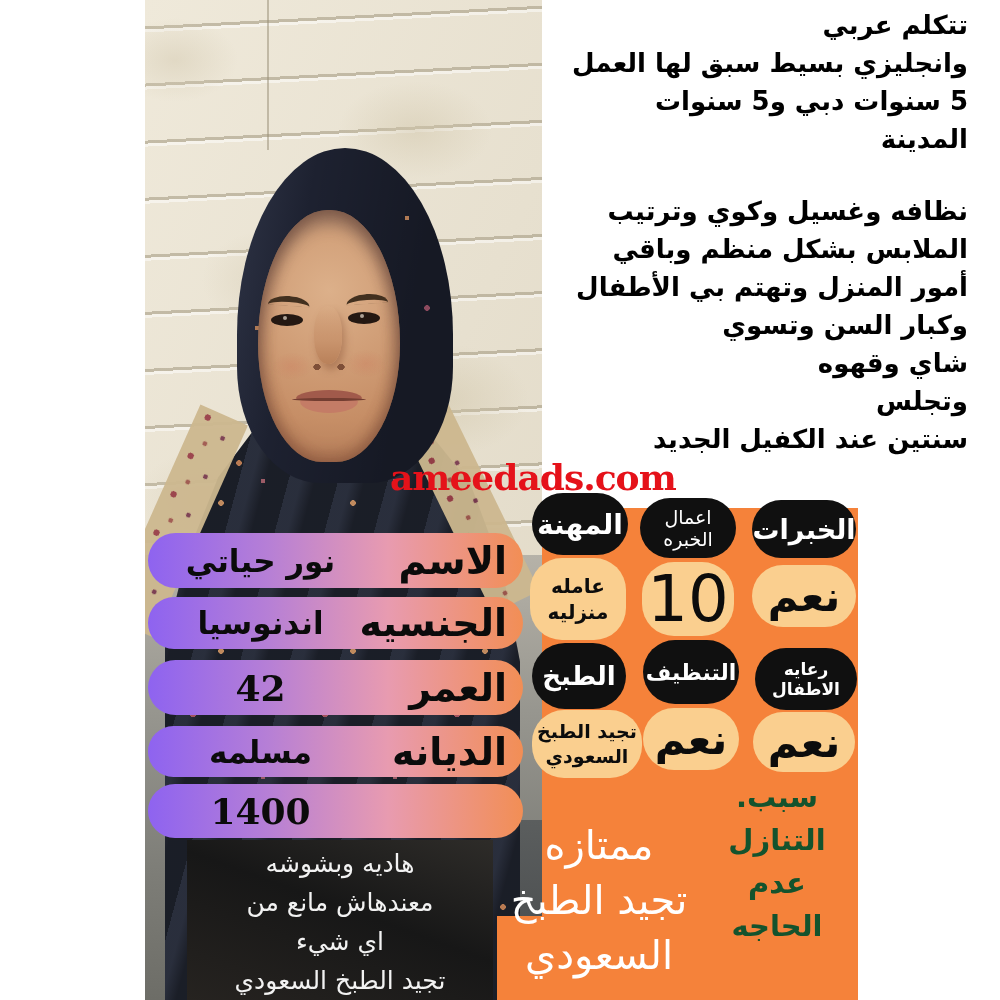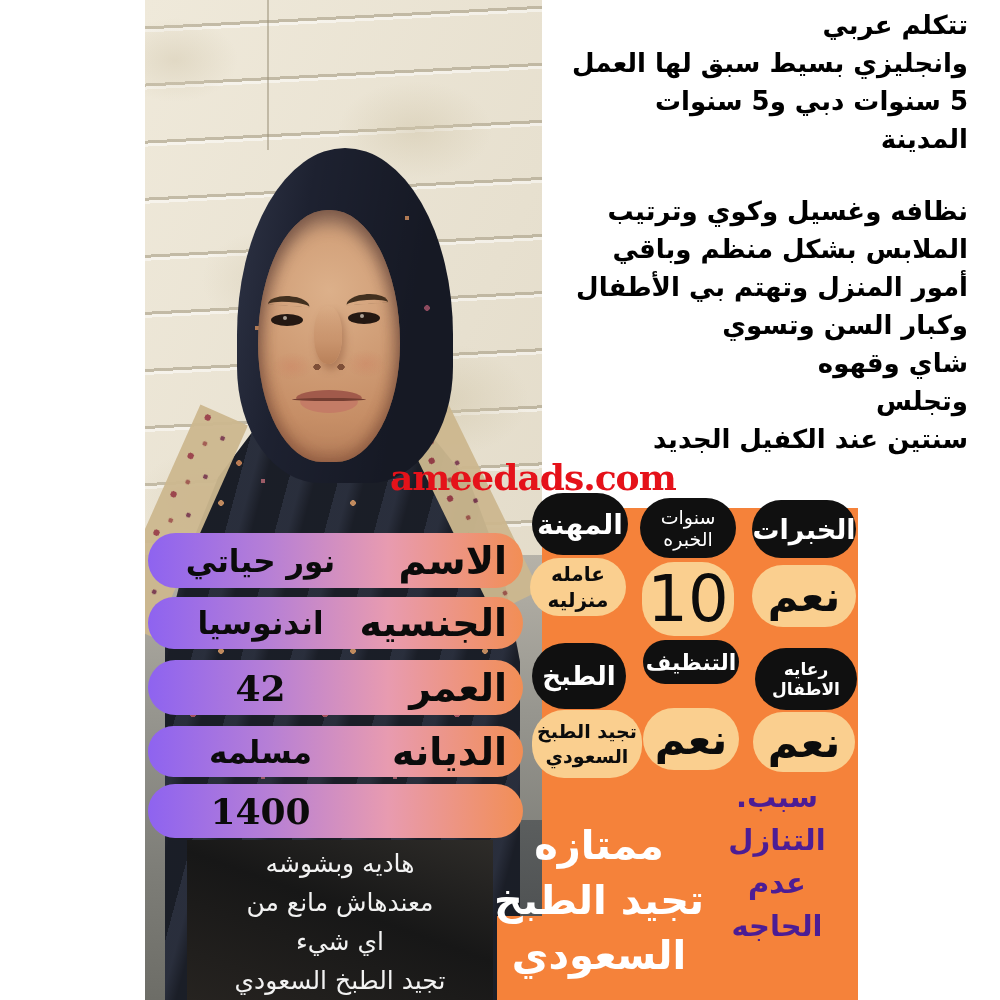--- a/index.html
+++ b/index.html
@@ -123,32 +123,32 @@
   
   .orange-ext{position:absolute;left:497px;top:916px;width:60px;height:84px;background:var(--panel-orange,#F5823A);z-index:4;}
   .orange-panel{position:absolute;left:542px;top:508px;width:316px;height:492px;background:var(--panel-orange,#F5823A);z-index:5;}
   .pill{position:absolute;display:flex;align-items:center;justify-content:center;text-align:center;direction:rtl;}
   .pill.dark{background:var(--pill-dark,#101010);color:#fff;border-radius:36px;font-weight:bold;}
   .pill.light{background:var(--pill-light,#FACF8F);color:#0c0c0c;border-radius:32px;font-weight:bold;}
   .pill .stack{display:block;}
   #pill-prof-h   {left:-10px;top:-15px;width:96px;height:62px;font-size:28px;}
   #pill-years-h  {left:98px;top:-10px;width:96px;height:60px;font-size:19px;font-weight:normal;}
   #pill-exp-h    {left:210px;top:-8px;width:104px;height:58px;font-size:27px;}
-  #pill-prof-v   {left:-12px;top:50px;width:96px;height:58px;font-size:20px;line-height:26px;}
+  #pill-prof-v   {left:-12px;top:50px;width:96px;height:82px;font-size:20px;line-height:26px;}
   #pill-years-v  {left:100px;top:54px;width:92px;height:74px;font-size:64px;font-weight:normal;font-family:"DejaVu Sans",sans-serif;}
   #pill-exp-v    {left:210px;top:57px;width:104px;height:62px;font-size:42px;}
   #pill-cook-h   {left:-10px;top:135px;width:94px;height:66px;font-size:26px;}
-  #pill-clean-h  {left:101px;top:132px;width:96px;height:44px;font-size:22px;}
+  #pill-clean-h  {left:101px;top:132px;width:96px;height:64px;font-size:22px;}
   #pill-child-h  {left:213px;top:140px;width:102px;height:62px;font-size:17px;}
   #pill-cook-v   {left:-10px;top:202px;width:110px;height:68px;font-size:19px;line-height:25px;}
   #pill-clean-v  {left:101px;top:200px;width:96px;height:62px;font-size:42px;}
   #pill-child-v  {left:211px;top:204px;width:102px;height:60px;font-size:42px;}
-  .reason{position:absolute;left:160px;top:268px;width:150px;direction:rtl;text-align:center;color:#4c1d95;font-weight:bold;}
+  .reason{position:absolute;left:160px;top:268px;width:150px;direction:rtl;text-align:center;color:#14532d;font-weight:bold;}
   .reason .line{display:block;font-size:29px;line-height:43px;}
-  .highlight{position:absolute;left:-55px;top:310px;width:224px;direction:rtl;text-align:center;color:#fff;font-weight:bold;}
+  .highlight{position:absolute;left:-55px;top:310px;width:224px;direction:rtl;text-align:center;color:#fff;font-weight:normal;}
   .highlight .line{display:block;font-size:40px;line-height:55px;}
 </style>
 </head>
 <body>
 
 <div class="page">
 
   <div class="photo">
     <div class="wall"></div>
     <div class="wall-vline"></div>
@@ -217,21 +217,21 @@
   <div class="black-box">
     <span class="line">هاديه وبشوشه</span>
     <span class="line">معندهاش مانع من</span>
     <span class="line">اي شيء</span>
     <span class="line">تجيد الطبخ السعودي</span>
   </div>
 
   <div class="orange-ext"></div>
   <div class="orange-panel">
     <div class="pill dark" id="pill-prof-h">المهنة</div>
-    <div class="pill dark" id="pill-years-h">سنوات الخبره</div>
+    <div class="pill dark" id="pill-years-h">اعمال الخبره</div>
     <div class="pill dark" id="pill-exp-h">الخبرات</div>
 
     <div class="pill light" id="pill-prof-v">
       <span>
           <span class="stack">عامله</span>
           <span class="stack">منزليه</span>
         </span>
     </div>
     <div class="pill light" id="pill-years-v">10</div>
     <div class="pill light" id="pill-exp-v">نعم</div>

